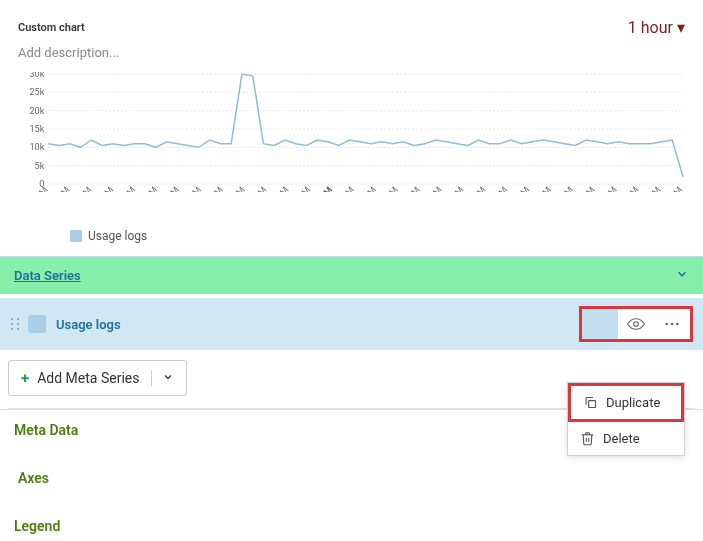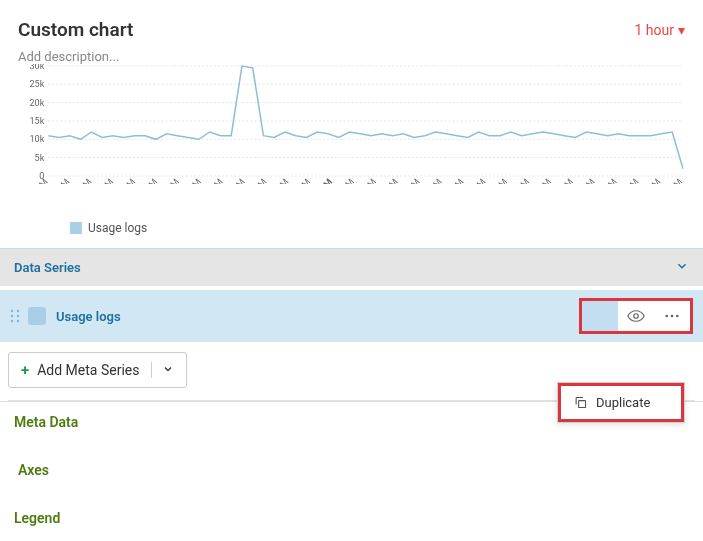--- a/index.html
+++ b/index.html
@@ -1,43 +1,43 @@
 <!DOCTYPE html>
 <html><head>
 <meta charset="utf-8">
 <style>
   * { box-sizing: border-box; margin: 0; padding: 0; }
   body { font-family: -apple-system, BlinkMacSystemFont, "Segoe UI", Roboto, Helvetica, Arial, sans-serif; font-size: 13px; color: #333; background: #fff; width: 703px; }
   .container { padding: 18px 18px 0 18px; }
   .header { display: flex; justify-content: space-between; align-items: center; margin-bottom: 8px; }
-  .title { font-size: 19px; font-weight: 600; color: #333; }
-  .time-selector { display: flex; align-items: center; gap: 4px; font-size: 14px; color: #ef4444; cursor: pointer; }
-  .desc { color: #888; font-size: 13px; cursor: text; }
+  .title { font-size: 11px; font-weight: 600; color: #333; }
+  .time-selector { display: flex; align-items: center; gap: 4px; font-size: 16px; color: #7f1d1d; cursor: pointer; }
+  .desc { color: #888; font-size: 13px; margin-bottom: 12px; cursor: text; }
   .chart-area { position: relative; height: 180px; }
   .chart-svg { width: 100%; height: 120px; }
   .legend { display: flex; align-items: center; gap: 6px; margin-left: 52px; margin-top: 34px; font-size: 12px; color: #555; }
   .legend-swatch { width: 12px; height: 12px; background: #a8cfe6; display: inline-block; }
   .sections { margin-top: 4px; }
   .section-header { background: #d9ecf8; color: #1f6f9f; font-weight: 600; padding: 10px 14px; display: flex; justify-content: space-between; align-items: center; cursor: pointer; border-top: 1px solid #c4dced; }
-  .section-header.expanded { background: #e5e5e5; }
+  .section-header.expanded { background: #86efac; text-decoration: underline; }
   .series-row { background: #d1e7f4; display: flex; align-items: center; padding: 8px 10px; margin-top: 4px; position: relative; }
   .drag-handle { color: #7fb5d5; font-size: 14px; margin-right: 8px; cursor: grab; display:flex; flex-direction:column; line-height:4px;}
   .series-swatch { width: 18px; height: 18px; background: #a8cfe6; border-radius: 3px; margin-right: 10px; }
   .series-name { color: #1f6f9f; font-weight: 600; flex: 1; }
   .series-actions { display: flex; align-items: center; gap: 0; }
   .action-box { width: 36px; height: 30px; display:flex; align-items:center; justify-content:center; background:#fff; }
   .highlight-border { border: 3px solid #d9363e; display:flex; align-items:center; }
   .highlight-border .empty { width: 36px; height:30px; background:#c2def0;}
   .add-btn { display: inline-flex; align-items: center; gap: 8px; border: 1px solid #ccc; border-radius: 3px; padding: 8px 12px; margin: 10px 0 12px 8px; font-size: 14px; cursor: pointer; background:#fff;}
   .plus { color: #1a9e4b; font-weight: bold; font-size: 15px; }
   .chev-split { border-left: 1px solid #ccc; padding-left: 10px; margin-left:4px; }
   .collapsed-sections { border-top: 1px solid #ddd; }
   .collapsed-item { padding: 12px 4px; font-weight: 600; font-size: 14px; color:#4d7c0f; border-bottom: none; }
   .collapsed-sections .collapsed-item + .collapsed-item { margin-top: 8px; }
-  .context-menu { position: absolute; right: 18px; top: 382px; background: #fff; border: 1px solid #d0d0d0; box-shadow: 0 2px 6px rgba(0,0,0,.12); width: 128px; }
+  .context-menu { position: absolute; right: 18px; top: 382px; background: #fff; border: 1px solid #d0d0d0; box-shadow: 0 2px 6px rgba(0,0,0,.12); width: 118px; }
   .context-menu .menu-item { display:flex; align-items:center; gap:8px; padding: 9px 12px; font-size: 13px; color:#333; cursor:pointer; }
   .dup-wrapper { border:3px solid #d9363e; }
   .divider-line { border-top:1px solid #e2e2e2; margin: 0 8px 0 8px; }
   .xtick { font-size: 9px; fill:#666; }
   .ytick { font-size: 9px; fill:#666; }
   svg text { font-family: inherit; }
 </style>
 </head>
 <body>
 
@@ -177,13 +177,22 @@
 <div class="context-menu">
   <div class="dup-wrapper">
     <div class="menu-item">
       <svg width="15" height="15" viewBox="0 0 24 24" fill="none" stroke="#555" stroke-width="1.8">
           <rect x="9" y="9" width="11" height="11" rx="1"></rect>
           <path d="M5 15V5a1 1 0 0 1 1-1h10"></path>
         </svg>
       <span>Duplicate</span>
     </div>
   </div>
+  <div class="menu-item">
+    <svg width="15" height="15" viewBox="0 0 24 24" fill="none" stroke="#555" stroke-width="1.8">
+        <polyline points="3 6 5 6 21 6"></polyline>
+        <path d="M19 6l-1 14a2 2 0 0 1-2 2H8a2 2 0 0 1-2-2L5 6"></path>
+        <path d="M10 11v6M14 11v6"></path>
+        <path d="M9 6V4a1 1 0 0 1 1-1h4a1 1 0 0 1 1 1v2"></path>
+      </svg>
+    <span>Delete</span>
+  </div>
 </div>
 
 </body></html>

